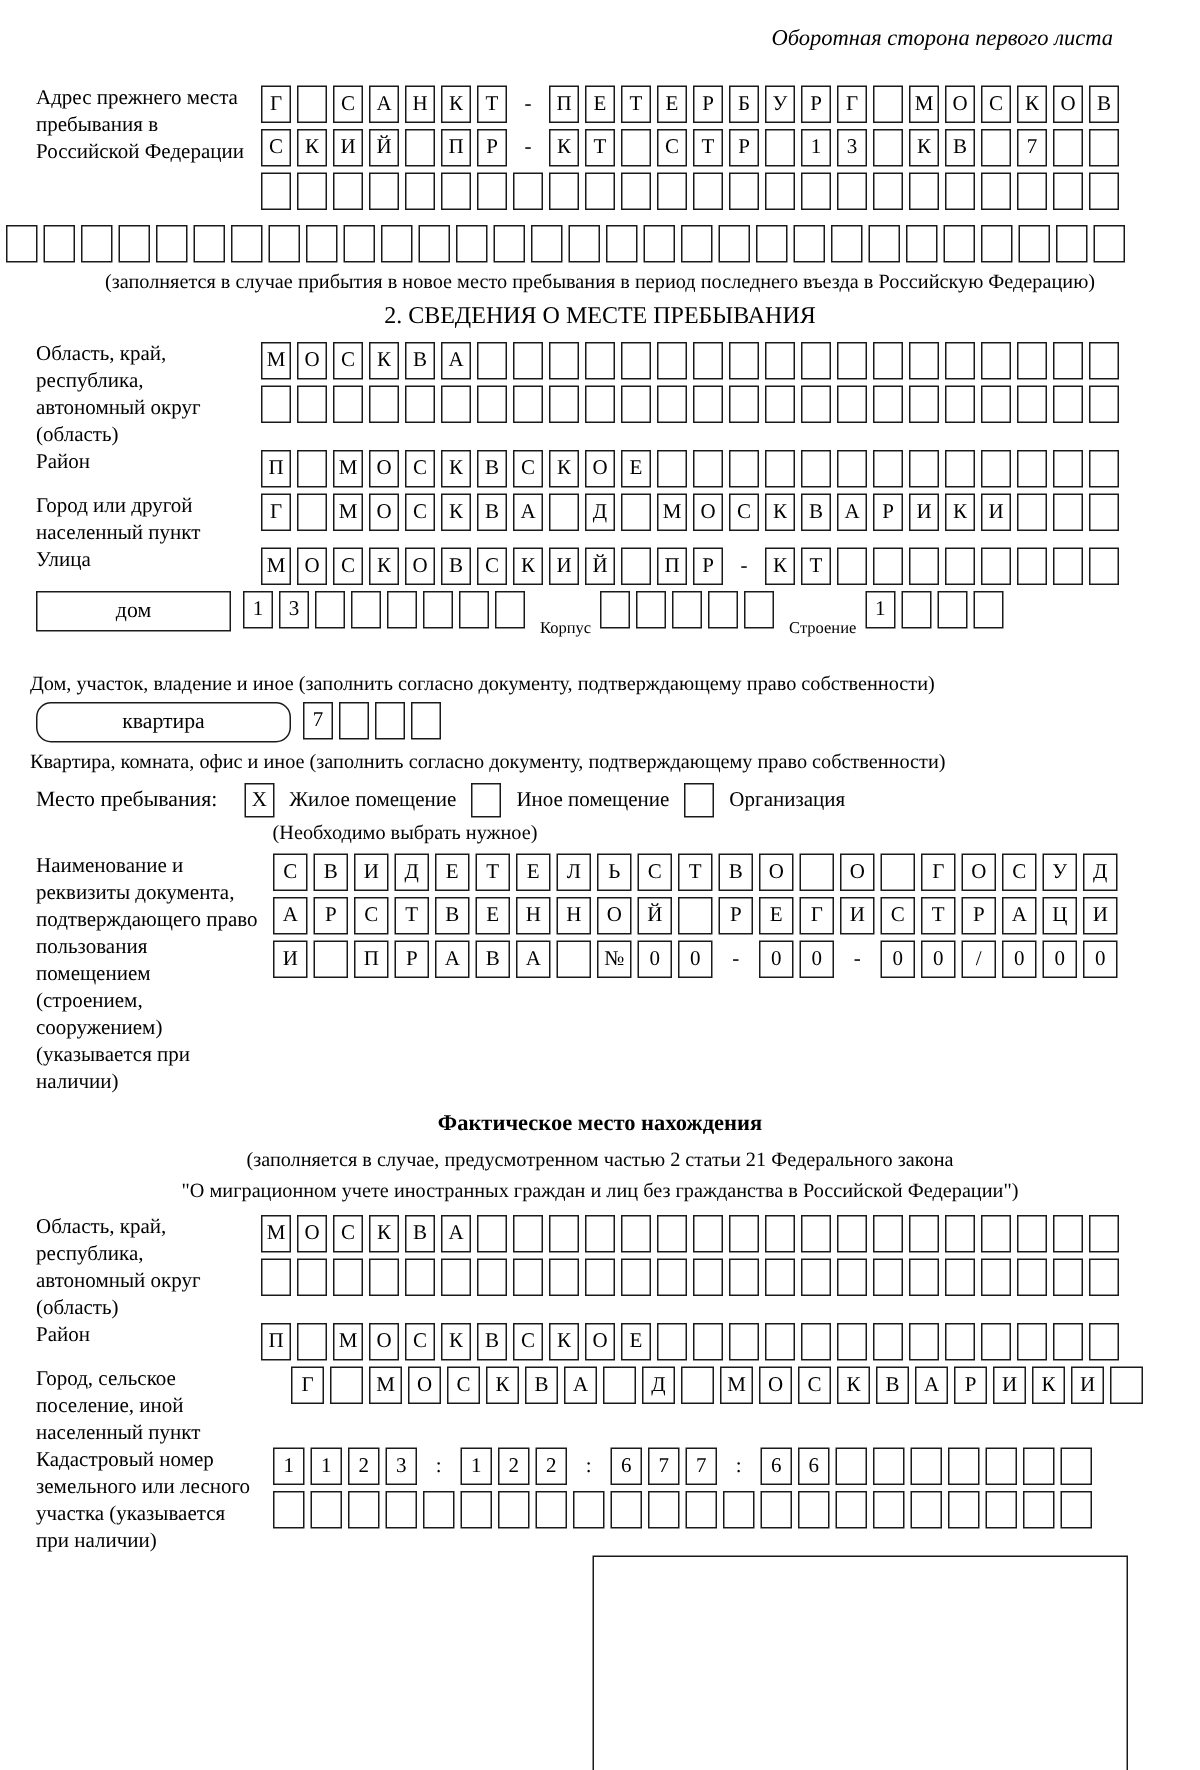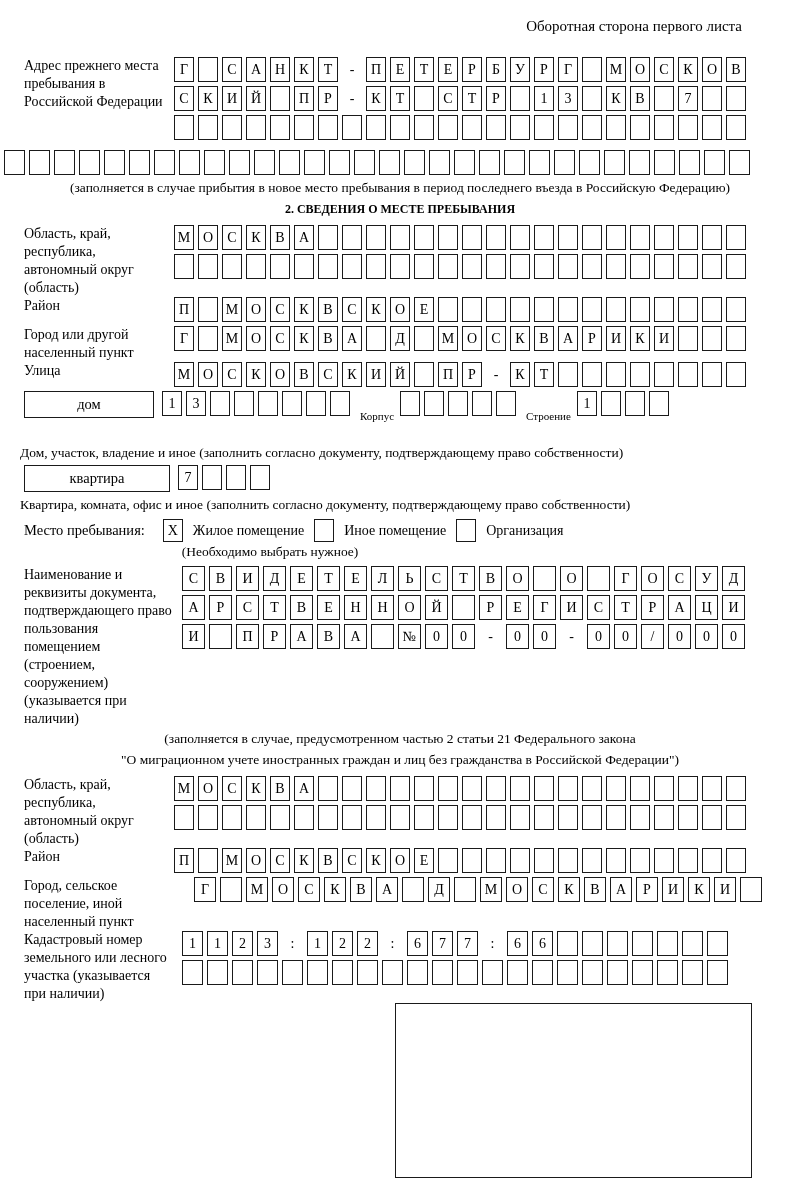--- a/index.html
+++ b/index.html
@@ -4,21 +4,21 @@
 <style>
   * { box-sizing: border-box; margin: 0; padding: 0; }
   html, body { background: #ffffff; }
   body {
     width: 800px; height: 1180px; overflow: hidden;
     font-family: "Liberation Serif", serif;
     color: #000; font-size: 14.5px;
   }
   .page { position: relative; width: 800px; height: 1180px; padding-top: 18px; }
 
-  .header-note { text-align: right; padding-right: 58px; font-size: 15px; margin-bottom: 22px; }
+  .header-note { text-align: right; padding-right: 58px; font-size: 15px; margin-bottom: 22px; font-style: italic; }
 
   
   .frow { display: flex; align-items: flex-start; margin-left: 24px; }
   .flabel { width: 150px; padding-right: 8px; line-height: 18px; font-size: 14px; flex-shrink: 0; }
   .flabel.pr30 { padding-right: 34px; }
   .flabel.w158 { width: 158px; }
   .flabel.w170 { width: 170px; }
   .fgrids { flex: 1; }
 
   .cellrow { display: flex; height: 25px; margin-bottom: 4px; }
@@ -30,32 +30,32 @@
   }
   .cell.sep { border-color: transparent; }
   .cells-21 .cell { width: 23px; }
   .cells-22 .cell { width: 22px; }
   .cells-22s .cell { width: 21px; }
   .cells-30 .cell { width: 21px; }
   .fullrow { margin-left: 4px; }
 
   .caption { font-size: 13.5px; text-align: center; margin: 2px 20px 4px 20px; line-height: 17px; }
   .caption.left { text-align: left; margin-left: 20px; }
-  .section-title { text-align: center; font-weight: bold; font-size: 12px; margin: 6px 0 8px 0; }
+  .section-title { text-align: center; font-weight: normal; font-size: 16px; margin: 6px 0 8px 0; }
   .sub-title { text-align: center; font-weight: bold; font-size: 15px; margin: 10px 0 6px 0; }
   .group { margin-bottom: 6px; }
 
   
   .inline-row { display: flex; align-items: flex-start; margin-left: 24px; margin-bottom: 2px; }
   .widebox {
     border: 1.5px solid #1a1a1a; height: 27px; display: flex;
     align-items: center; justify-content: center; font-size: 14.5px; margin-right: 8px; flex-shrink: 0;
   }
   .widebox.dom { width: 130px; }
-  .widebox.kvart { width: 146px; }
+  .widebox.kvart { width: 170px; border-radius: 10px; }
   .inline-label { font-size: 11px; line-height: 27px; margin: 12px 6px; flex-shrink: 0; }
 
   
   .stay-row { display: flex; align-items: center; margin-left: 24px; margin-top: 6px; }
   .stay-label { font-size: 14.5px; margin-right: 8px; }
   .chk {
     width: 20px; height: 23px; border: 1.5px solid #1a1a1a; display: inline-flex;
     align-items: center; justify-content: center; font-size: 14px; margin: 0 10px; flex-shrink: 0;
   }
   .opt-label { font-size: 14px; }
@@ -459,20 +459,21 @@
           <span class="cell">0</span>
           <span class="cell">0</span>
           <span class="cell">/</span>
           <span class="cell">0</span>
           <span class="cell">0</span>
           <span class="cell">0</span>
         </div>
     </div>
   </div>
 
+  <div class="sub-title">Фактическое место нахождения</div>
   <div class="caption">(заполняется в случае, предусмотренном частью 2 статьи 21 Федерального закона</div>
   <div class="caption" style="margin-bottom:8px">"О миграционном учете иностранных граждан и лиц без гражданства в Российской Федерации")</div>
 
   <div class="frow">
     <div class="flabel pr30">Область, край, республика, автономный округ (область)</div>
     <div class="fgrids">
       <div class="cellrow cells-24">
           <span class="cell">М</span>
           <span class="cell">О</span>
           <span class="cell">С</span>

